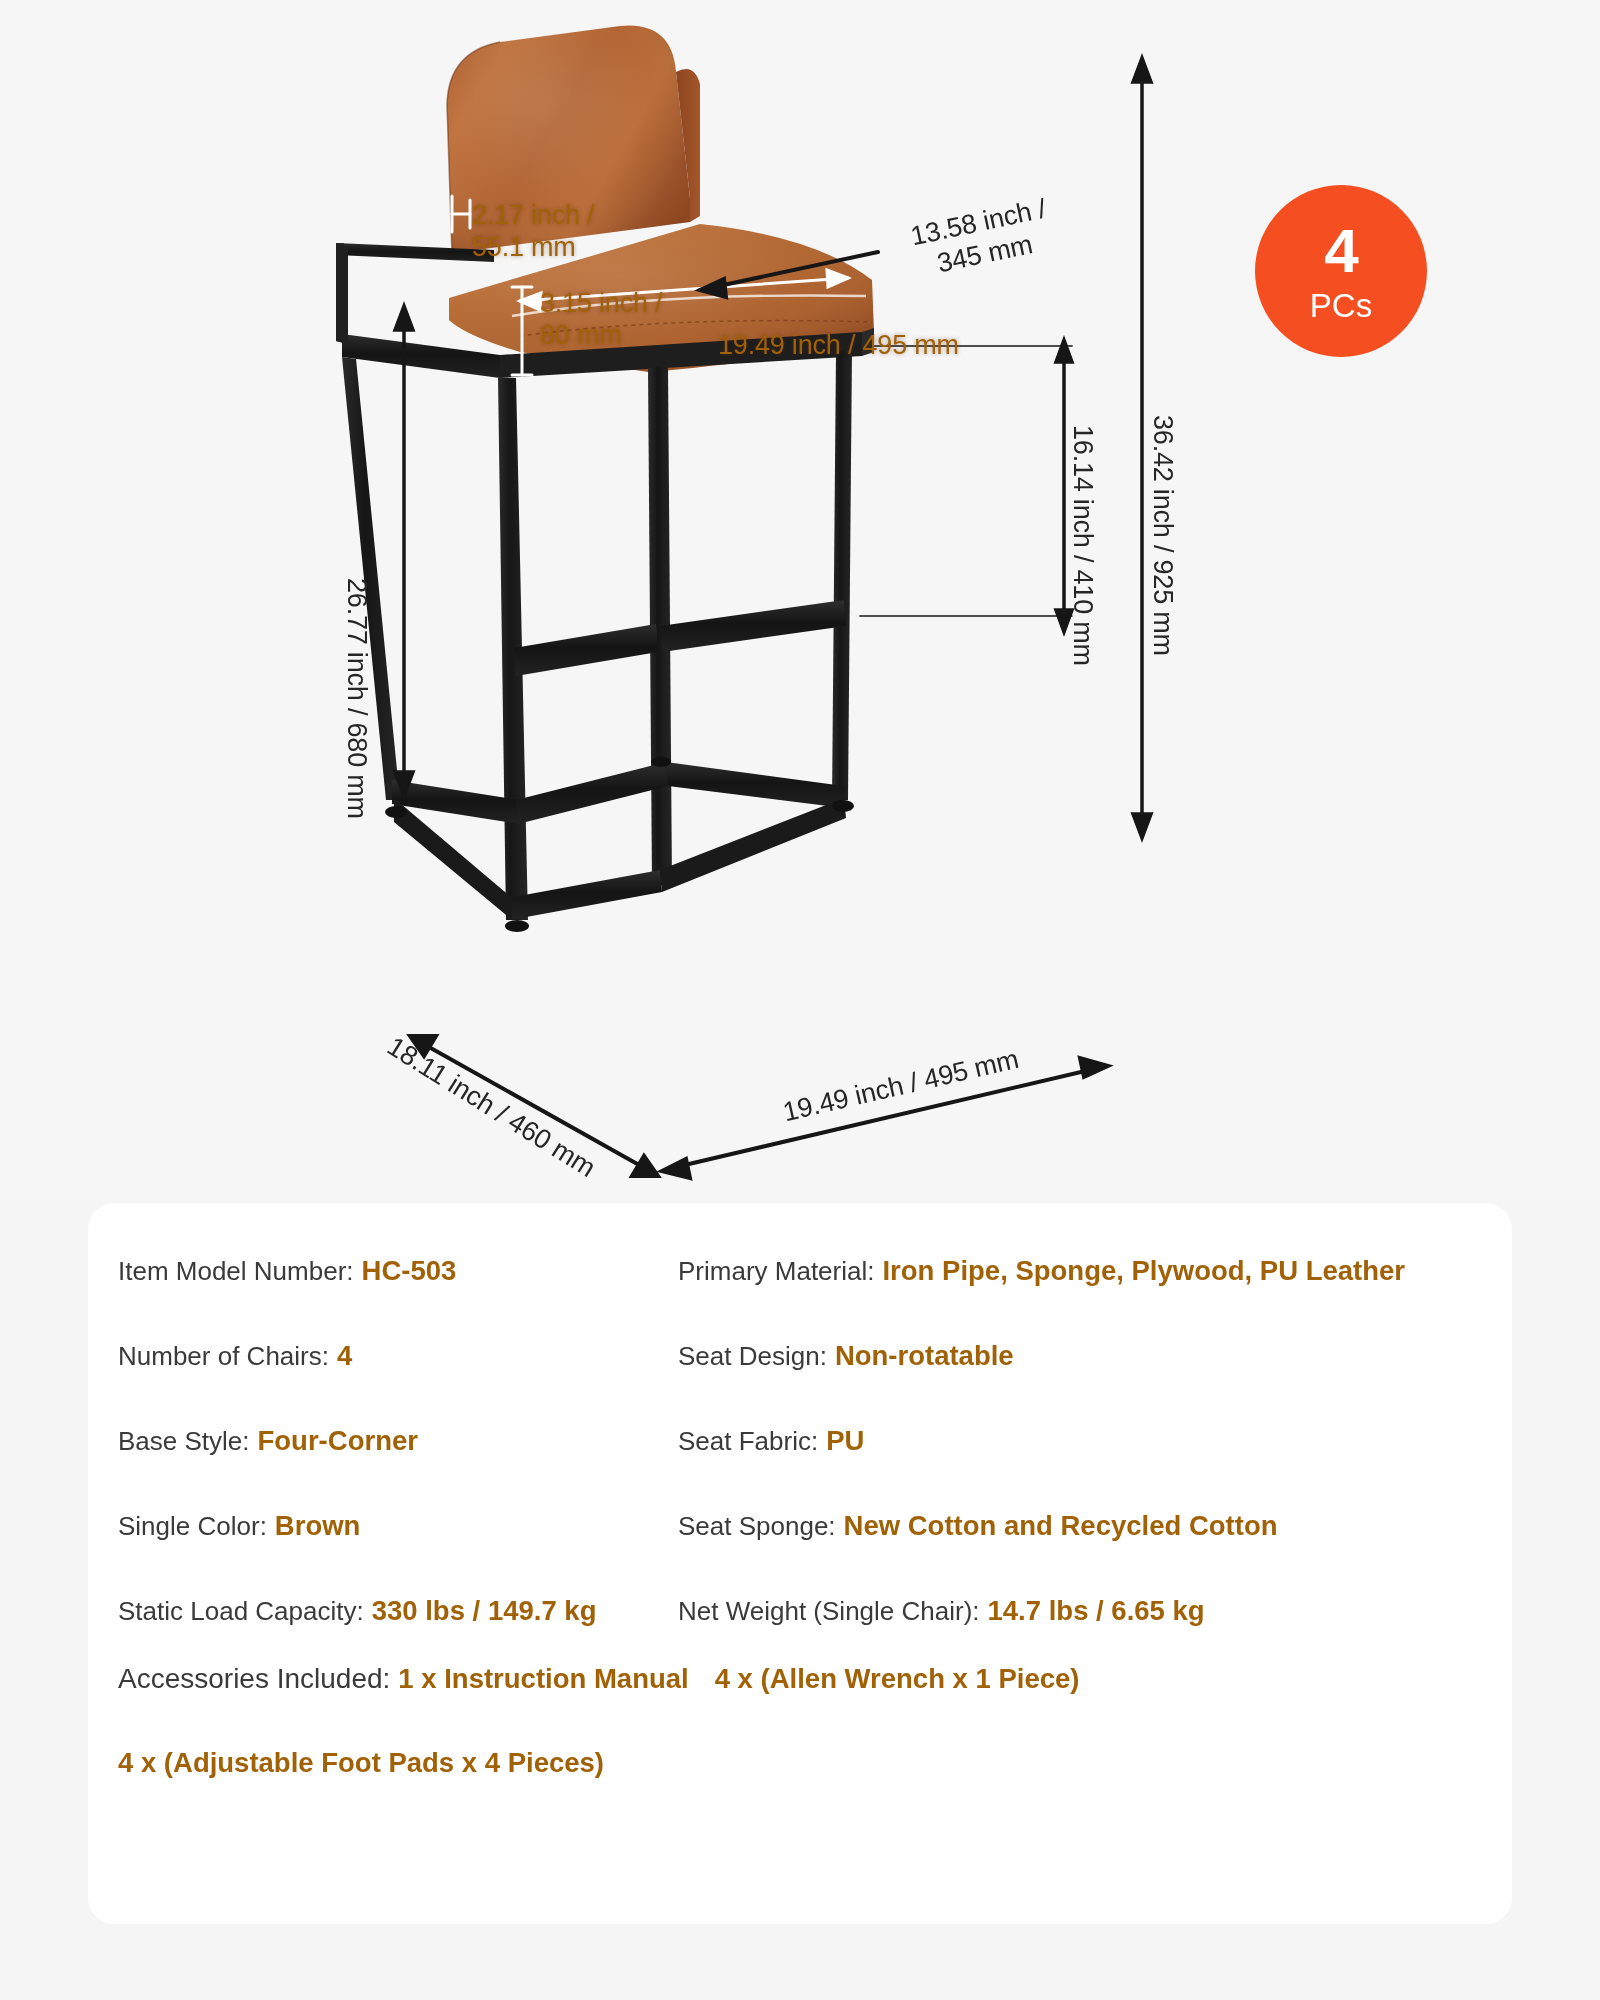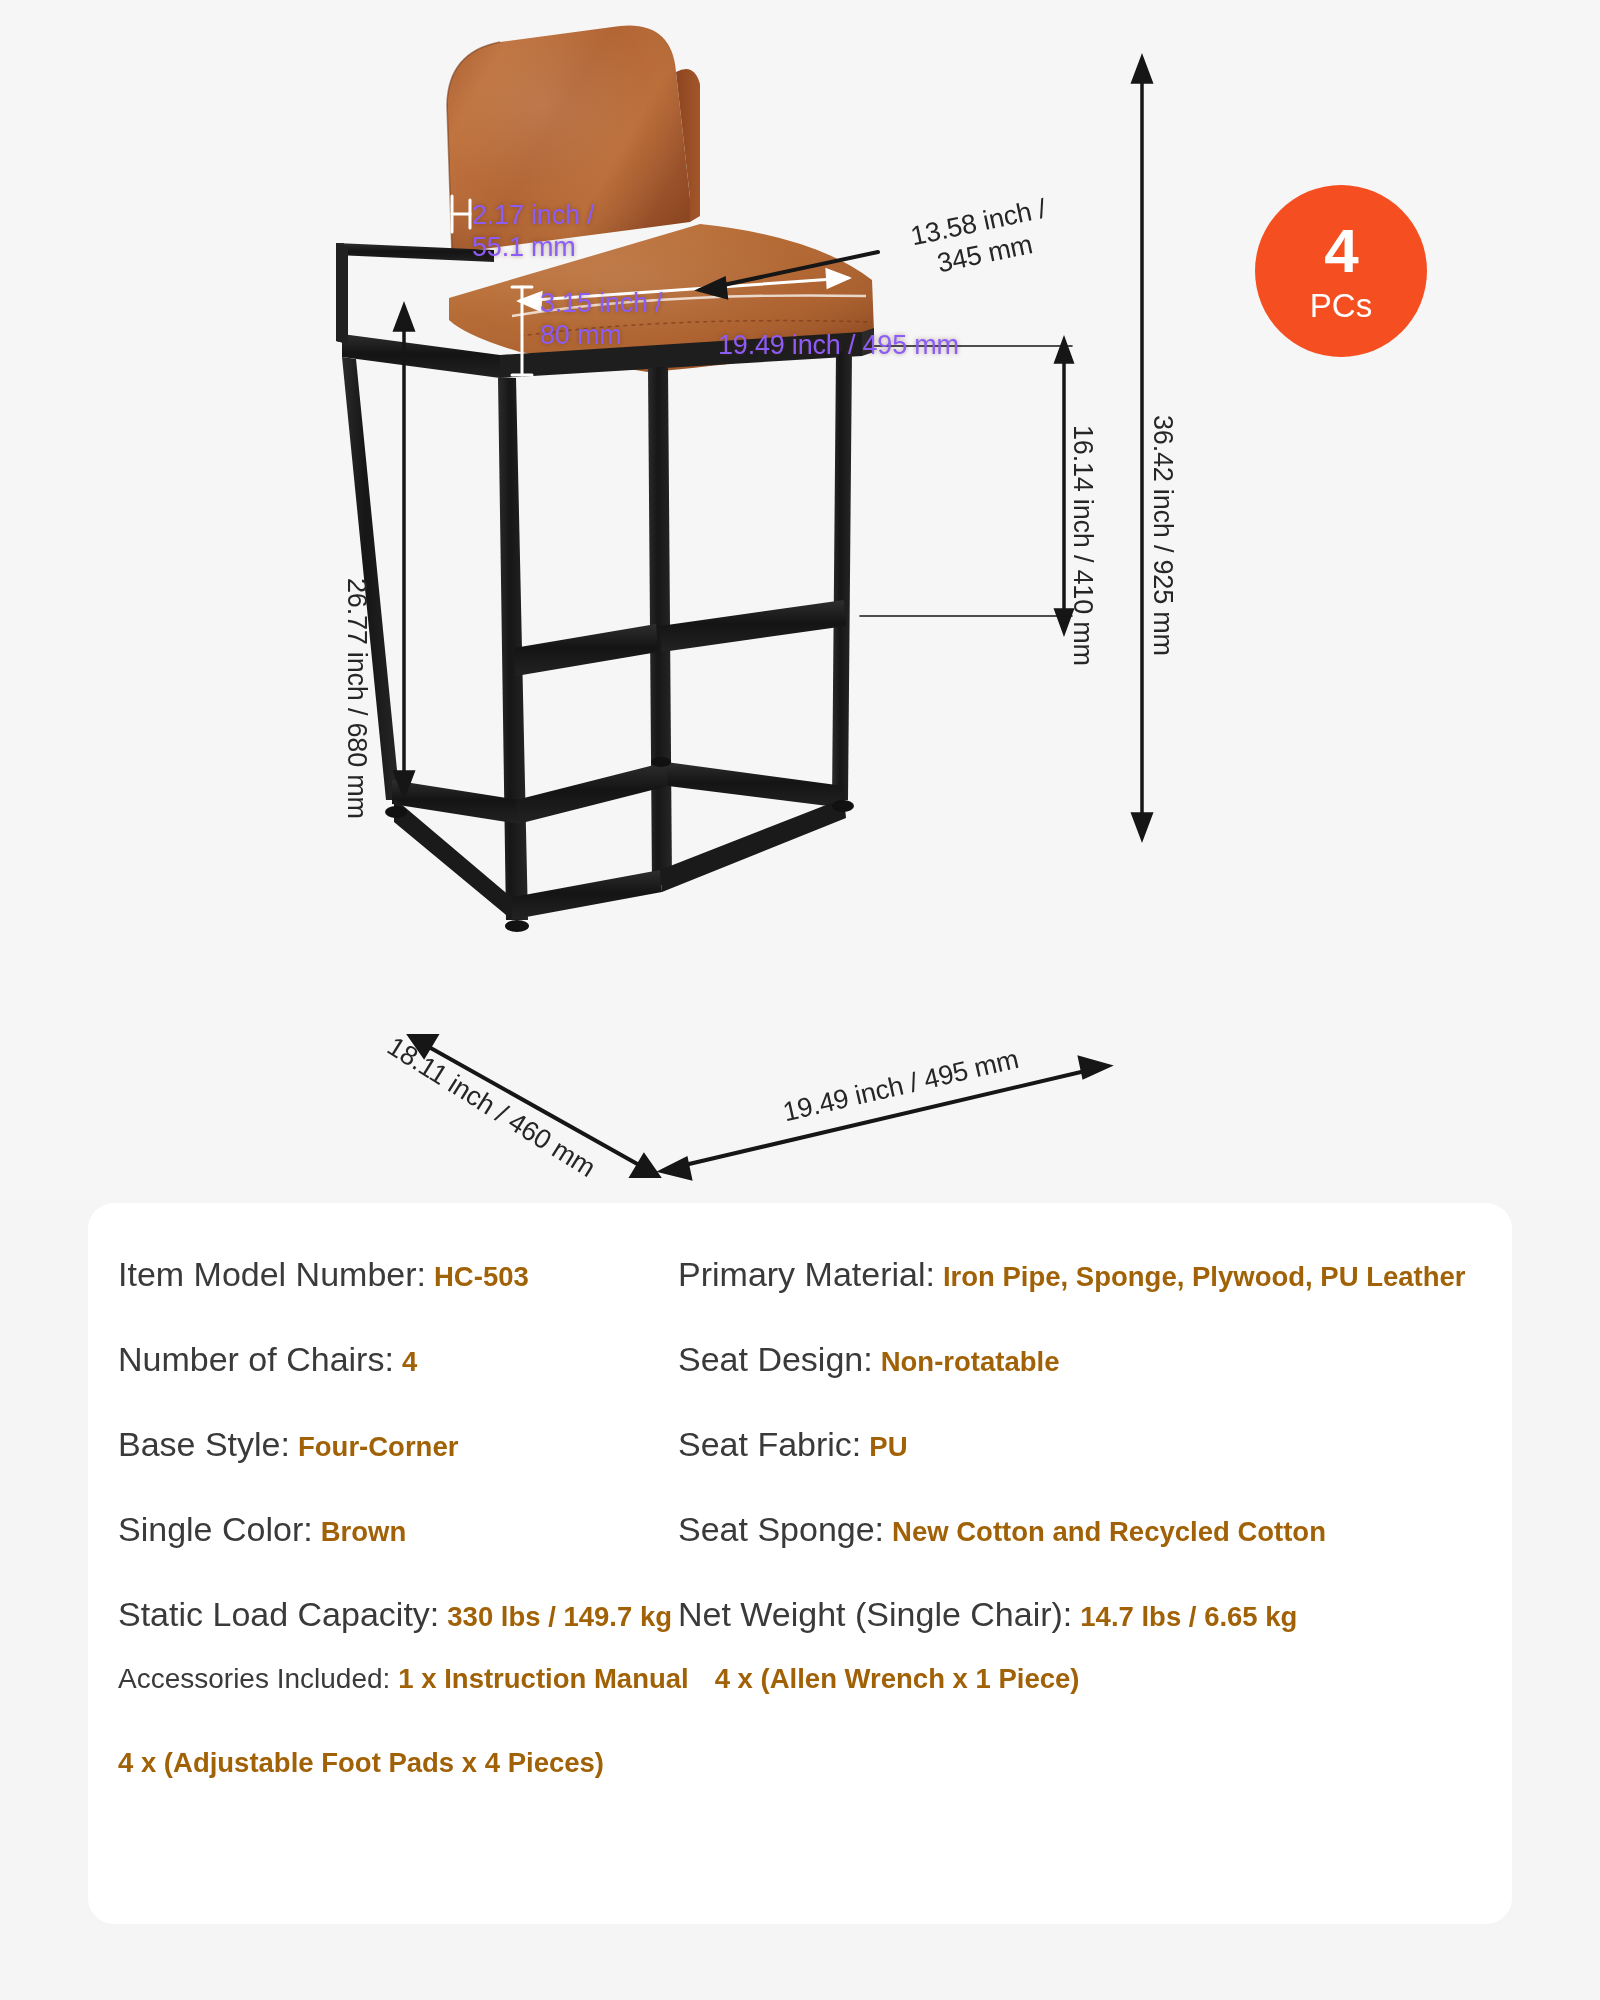--- a/index.html
+++ b/index.html
@@ -31,21 +31,21 @@
 
   
   .dim {
     position: absolute;
     font-family: "Liberation Sans", sans-serif;
     white-space: pre-line;
     line-height: 1.18;
     letter-spacing: -0.2px;
   }
   .dim.black { color: #262626; font-size: 27px; font-weight: 400; }
-  .dim.white { color: #8b5cf6; font-size: 27px; font-weight: 400;
+  .dim.white { color: #a16207; font-size: 27px; font-weight: 400;
                text-shadow: 0 0 4px rgba(90,45,20,.45); }
 
   #dim-backrest-thickness { left: 472px; top: 200px; }
   #dim-seat-thickness     { left: 540px; top: 288px; }
   #dim-seat-width-top     { left: 718px; top: 330px; }
   #dim-seat-depth         { left: 908px; top: 222px; transform: rotate(-12deg);
                             transform-origin: left top; text-align: center; }
   #dim-total-height       { left: 1178px; top: 415px;
                             transform: rotate(90deg); transform-origin: left top; }
   #dim-seat-height        { left: 1098px; top: 425px;
@@ -64,21 +64,21 @@
     background: #ffffff; border-radius: 26px;
   }
   .spec-grid { position: absolute; left: 0; top: 0; width: 100%; }
   .spec-row {
     display: flex; align-items: baseline;
     height: 85px;
   }
   .spec-cell { display: flex; align-items: baseline; }
   .spec-cell.left  { width: 590px; padding-left: 30px; }
   .spec-cell.right { width: 800px; }
-  .spec-label { font-size: 34px; color: #3a3a3a; font-weight: 400; white-space: nowrap; }
+  .spec-label { font-size: 26px; color: #3a3a3a; font-weight: 400; white-space: nowrap; }
   .spec-value { font-size: 27.5px; color: #a16207; font-weight: 700; white-space: nowrap; margin-left: 8px; }
 
   .acc-rows { position: absolute; left: 30px; top: 460px; width: 1380px; }
   .acc-line { height: 84px; display: flex; align-items: baseline; }
   .acc-line .spec-label { font-size: 28px; }
   .acc-line .spec-value { font-size: 27.5px; }
   .acc-gap { margin-left: 26px; }
 </style>
 </head>
 <body>

